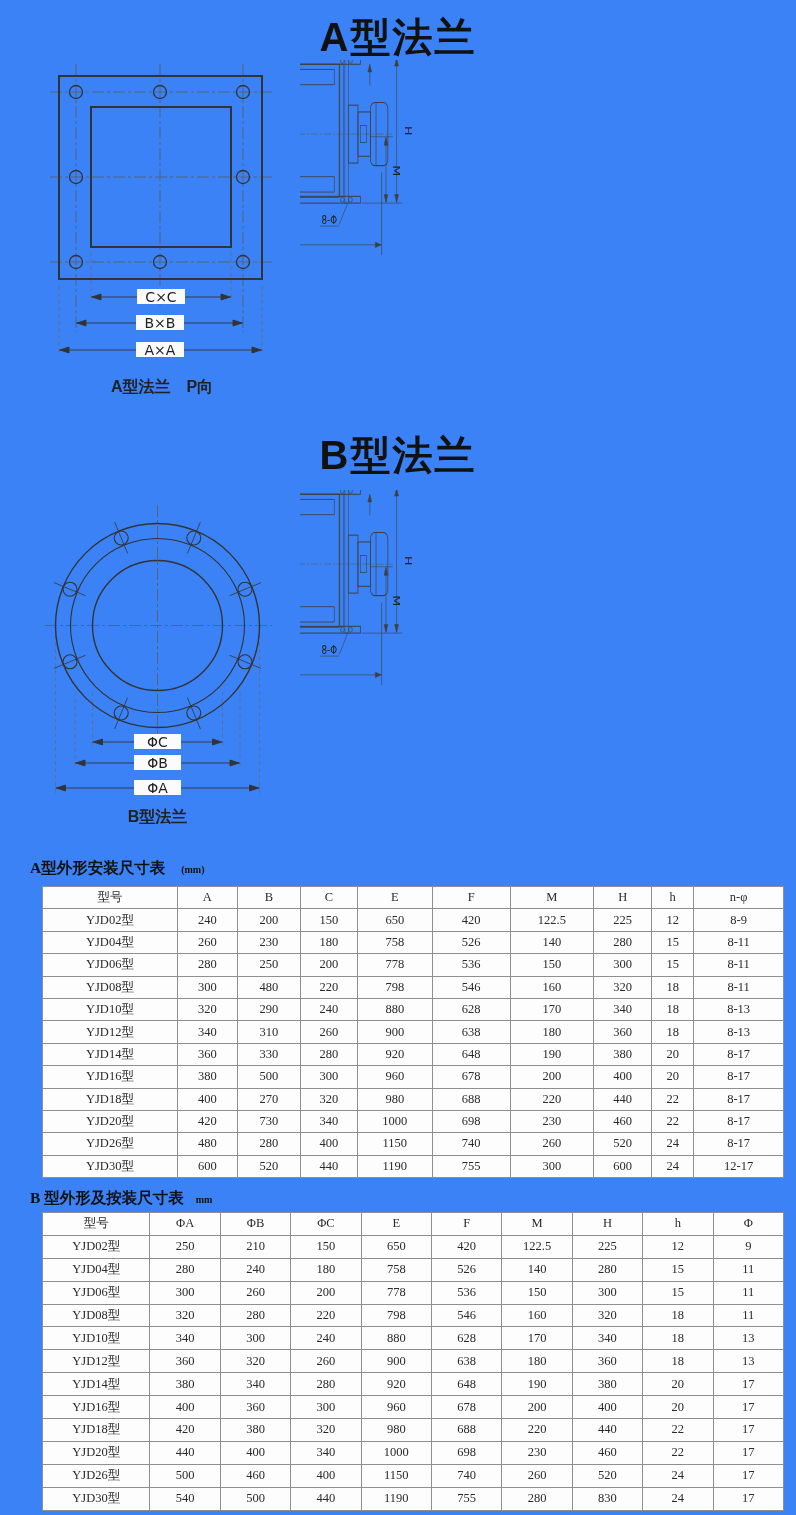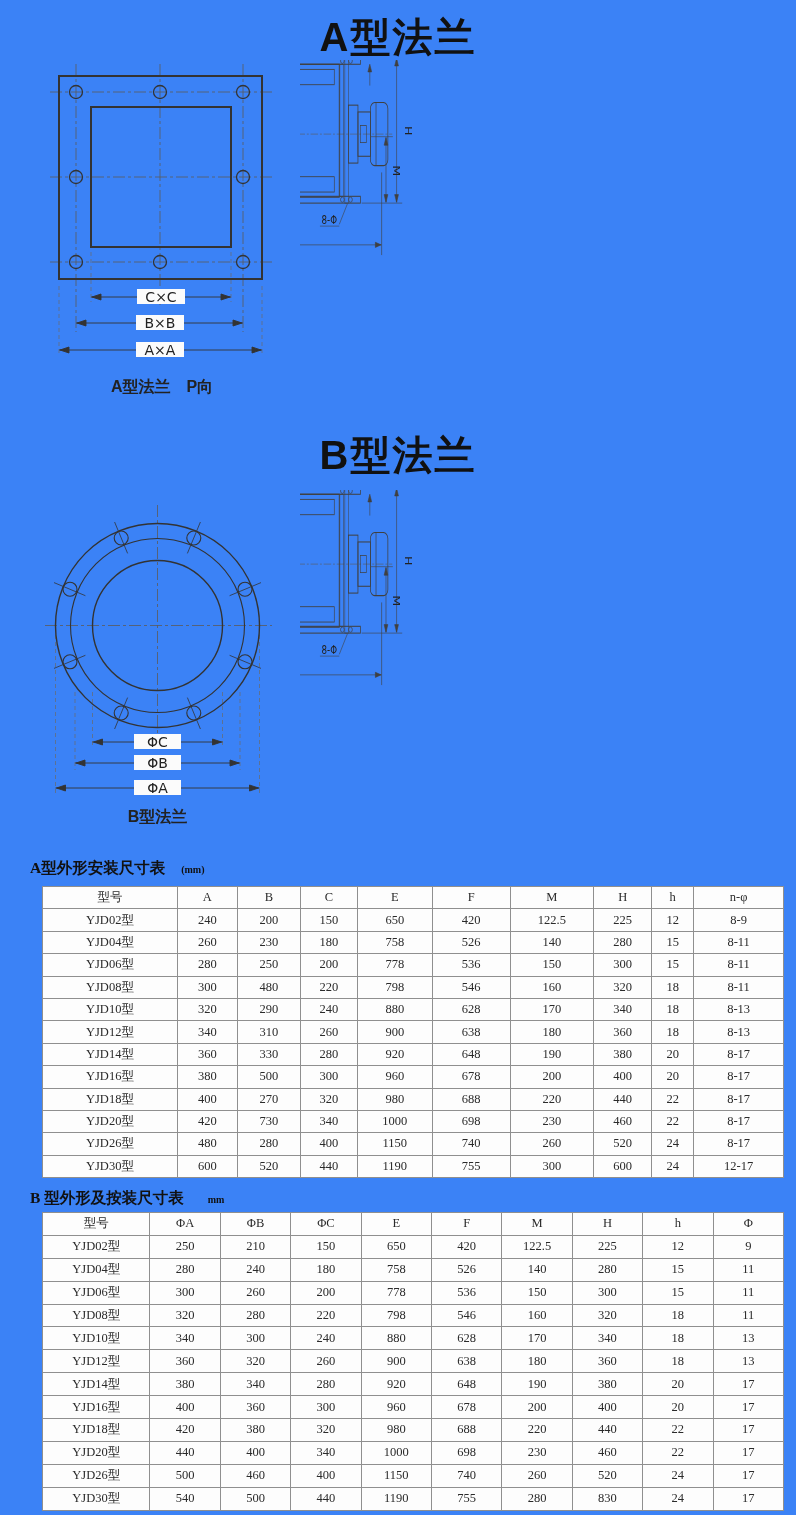--- a/index.html
+++ b/index.html
@@ -536,21 +536,21 @@
           <td>755</td>
           <td>300</td>
           <td>600</td>
           <td>24</td>
           <td>12-17</td>
         </tr>
       </tbody>
   </table>
 
   <div class="tbl-title" style="top:1188px;">
-    <span>B 型外形及按装尺寸表</span><span class="unit" style="margin-left:24px;">mm</span>
+    <span>B 型外形及按装尺寸表</span><span class="unit" style="margin-left:12px;">mm</span>
   </div>
   <table class="spec" id="table-b">
     <colgroup>
       <col style="width:14.5%">
         <col style="width:9.5%">
         <col style="width:9.5%">
         <col style="width:9.5%">
       <col style="width:9.5%">
         <col style="width:9.5%">
         <col style="width:9.5%">

